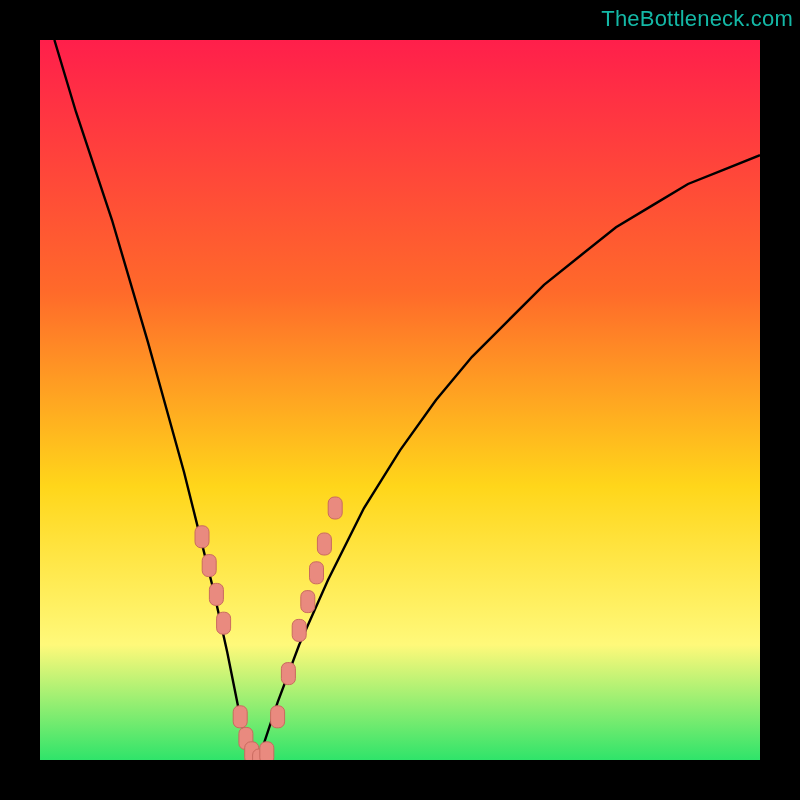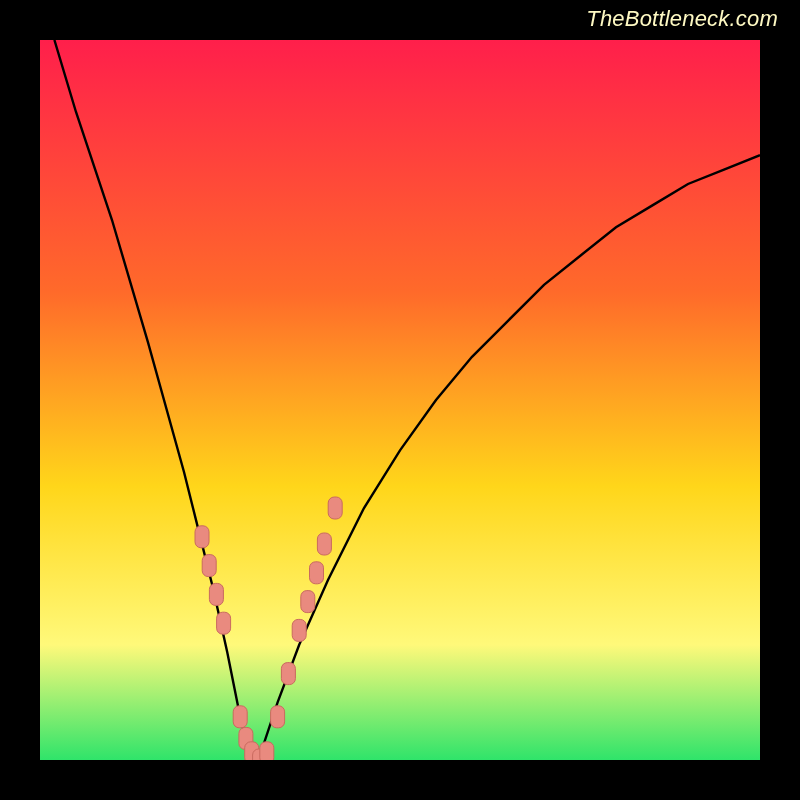--- a/index.html
+++ b/index.html
@@ -21,27 +21,26 @@
     position: absolute;
     left: 40px;
     top: 40px;
     width: 720px;
     height: 720px;
     overflow: visible;
   }
   #watermark {
     position: absolute;
     top: 6px;
-    right: 22px;
-    color: #fef9c3;
+    right: 7px;
+    color: #14b8a6;
     font-size: 22px;
     letter-spacing: 0.2px;
     font-weight: 400;
     user-select: none;
-    font-style: italic;
   }
   svg { display: block; }
 </style>
 </head>
 <body>
 
 <div id="frame">
   <div id="watermark">TheBottleneck.com</div>
   <div id="plot">
     <svg id="svg" width="720" height="720" viewBox="0 0 720 720">

